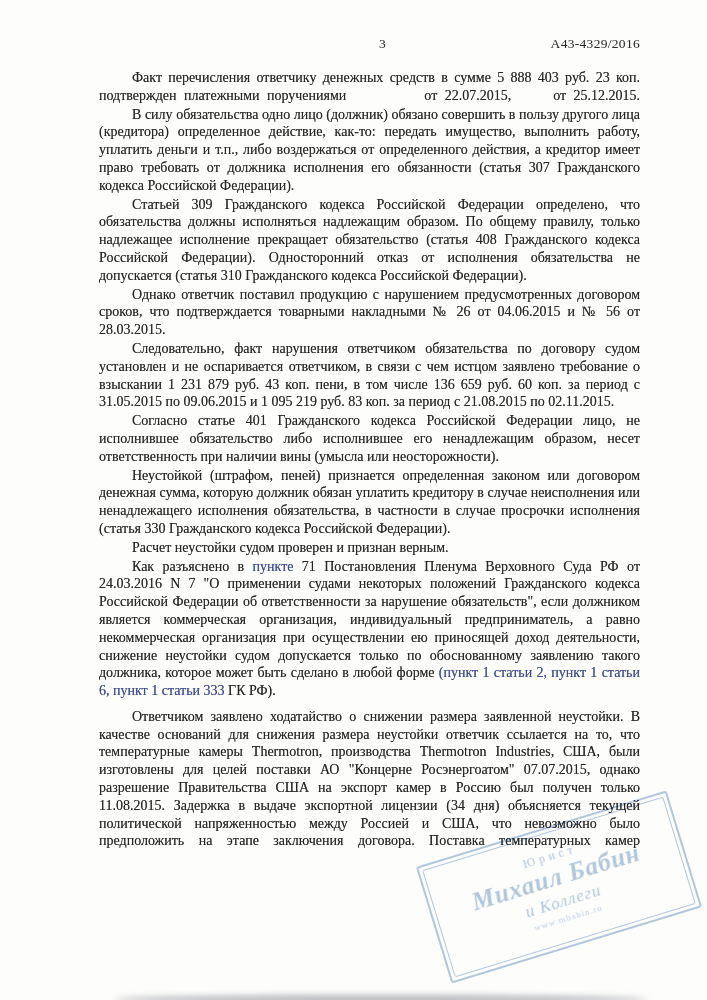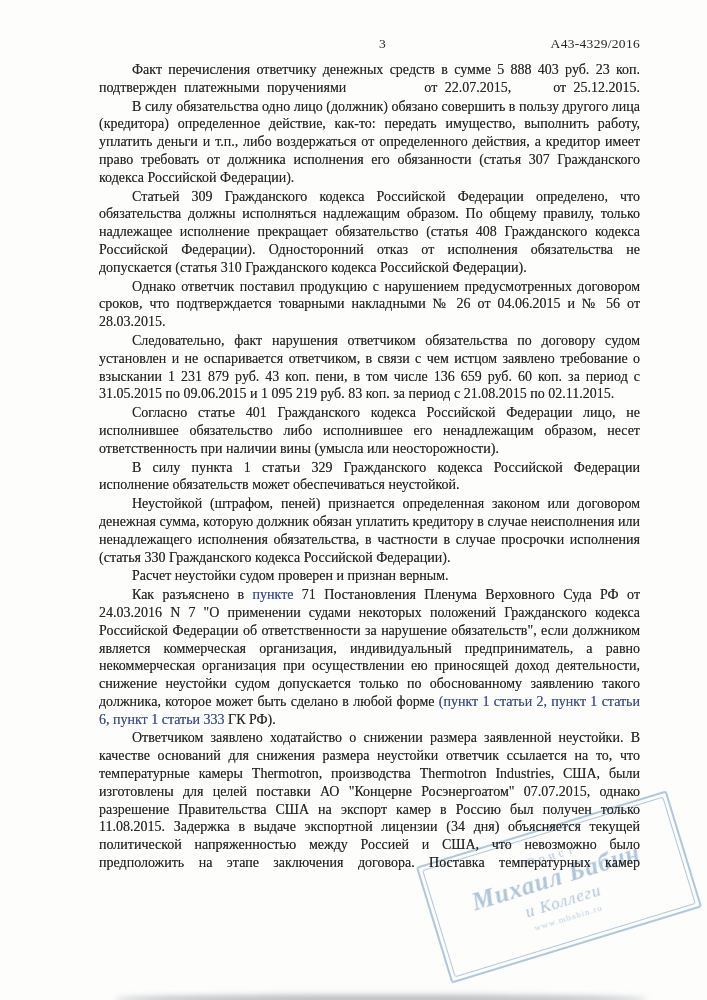--- a/index.html
+++ b/index.html
@@ -15,21 +15,21 @@
   .pagenum { position:absolute; left:280px; top:0; }
   .casenum { position:absolute; right:0; top:0; letter-spacing:0.3px;text-align:center; }
 
   .body {
     position:absolute; top:61px; left:99px; width:541px;
     font-size:14px; line-height:17.8px;
     text-align:justify;
     text-shadow:0 0 0.35px rgba(20,20,20,0.55);
   }
   p.para { margin:0 0 1px 0; text-indent:33px; }
-  p.para.cont { text-align-last:justify; }
+  p.para.cont { text-align-last:justify;margin-top:8px; }
   .link { color: var(--link, #3a4c9f); }
   .gap { display:inline-block; height:1px; }
 
   .stamp {
     position:absolute; left:428px; top:826px; width:262px; height:122px;
     transform:rotate(-17deg);
     color: var(--watermark, #82a6c8);
     border:2px solid currentColor;
     border-radius:3px;
     padding:3px;
@@ -66,21 +66,20 @@
     <span class="casenum">А43-4329/2016</span>
   </div>
 
   <div class="body">
       <p class="para cont"><span>Факт перечисления ответчику денежных средств в сумме 5 888 403 руб. 23 коп. подтвержден платежными поручениями</span><span class="gap" style="width: 78px;"></span><span>от 22.07.2015,</span><span class="gap" style="width: 42px;"></span><span>от 25.12.2015.</span></p>
       <p class="para"><span>В силу обязательства одно лицо (должник) обязано совершить в пользу другого лица (кредитора) определенное действие, как-то: передать имущество, выполнить работу, уплатить деньги и т.п., либо воздержаться от определенного действия, а кредитор имеет право требовать от должника исполнения его обязанности (статья 307 Гражданского кодекса Российской Федерации).</span></p>
       <p class="para"><span>Статьей 309 Гражданского кодекса Российской Федерации определено, что обязательства должны исполняться надлежащим образом. По общему правилу, только надлежащее исполнение прекращает обязательство (статья 408 Гражданского кодекса Российской Федерации). Односторонний отказ от исполнения обязательства не допускается (статья 310 Гражданского кодекса Российской Федерации).</span></p>
       <p class="para"><span>Однако ответчик поставил продукцию с нарушением предусмотренных договором сроков, что подтверждается товарными накладными № 26 от 04.06.2015 и № 56 от 28.03.2015.</span></p>
       <p class="para"><span>Следовательно, факт нарушения ответчиком обязательства по договору судом установлен и не оспаривается ответчиком, в связи с чем истцом заявлено требование о взыскании 1 231 879 руб. 43 коп. пени, в том числе 136 659 руб. 60 коп. за период с 31.05.2015 по 09.06.2015 и 1 095 219 руб. 83 коп. за период с 21.08.2015 по 02.11.2015.</span></p>
       <p class="para"><span>Согласно статье 401 Гражданского кодекса Российской Федерации лицо, не исполнившее обязательство либо исполнившее его ненадлежащим образом, несет ответственность при наличии вины (умысла или неосторожности).</span></p>
-      <p class="para"><span>В силу пункта 1 статьи 329 Гражданского кодекса Российской Федерации исполнение обязательств может обеспечиваться неустойкой.</span></p>
       <p class="para"><span>Неустойкой (штрафом, пеней) признается определенная законом или договором денежная сумма, которую должник обязан уплатить кредитору в случае неисполнения или ненадлежащего исполнения обязательства, в частности в случае просрочки исполнения (статья 330 Гражданского кодекса Российской Федерации).</span></p>
       <p class="para"><span>Расчет неустойки судом проверен и признан верным.</span></p>
       <p class="para"><span>Как разъяснено в </span><span class="link">пункте</span><span> 71 Постановления Пленума Верховного Суда РФ от 24.03.2016 N 7 "О применении судами некоторых положений Гражданского кодекса Российской Федерации об ответственности за нарушение обязательств", если должником является коммерческая организация, индивидуальный предприниматель, а равно некоммерческая организация при осуществлении ею приносящей доход деятельности, снижение неустойки судом допускается только по обоснованному заявлению такого должника, которое может быть сделано в любой форме </span><span class="link">(пункт 1 статьи 2, пункт 1 статьи 6, пункт 1 статьи 333</span><span> ГК РФ).</span></p>
       <p class="para cont"><span>Ответчиком заявлено ходатайство о снижении размера заявленной неустойки. В качестве оснований для снижения размера неустойки ответчик ссылается на то, что температурные камеры Thermotron, производства Thermotron Industries, США, были изготовлены для целей поставки АО "Концерне Росэнергоатом" 07.07.2015, однако разрешение Правительства США на экспорт камер в Россию был получен только 11.08.2015. Задержка в выдаче экспортной лицензии (34 дня) объясняется текущей политической напряженностью между Россией и США, что невозможно было предположить на этапе заключения договора. Поставка температурных камер</span></p>
     </div>
 
   <div class="stamp">
     <div class="stamp-inner">
       <div class="wm-title">Юрист</div>
       <div class="wm-name">Михаил Бабин</div>

